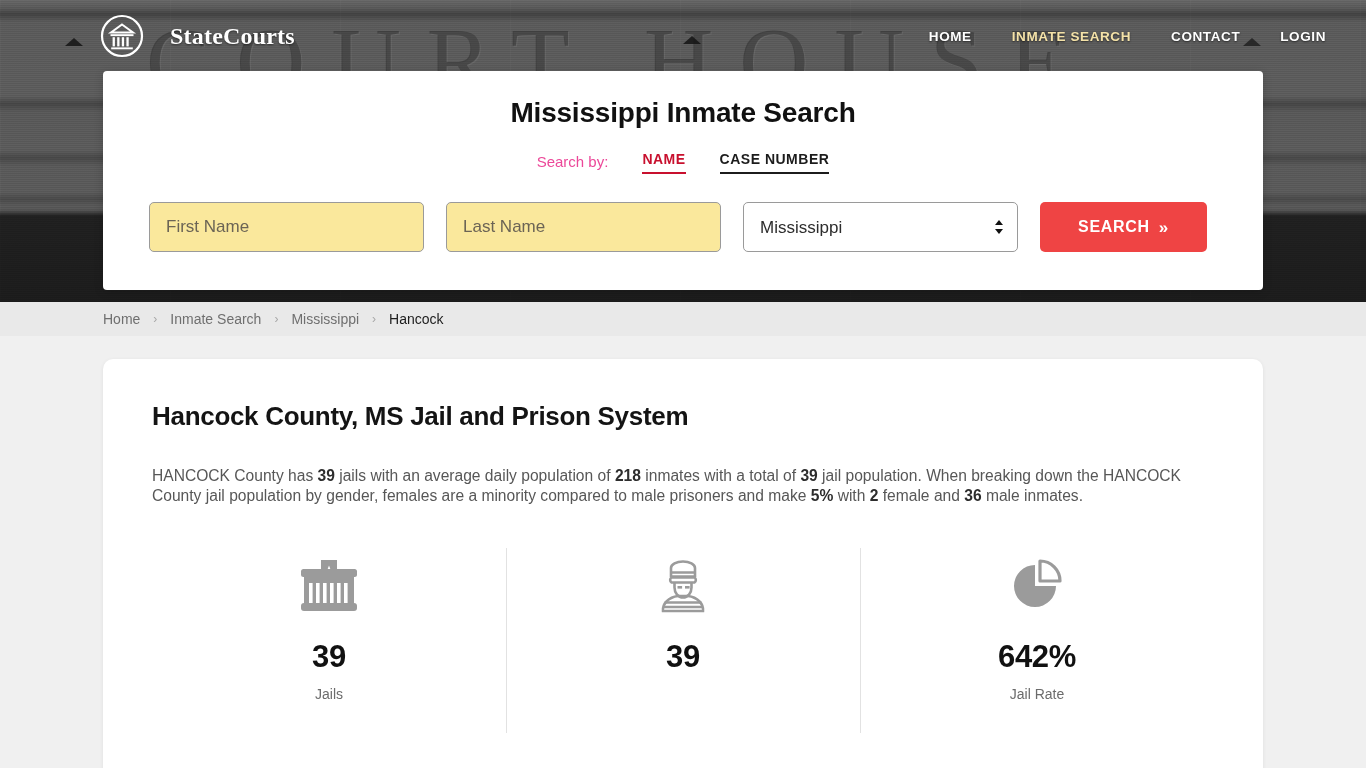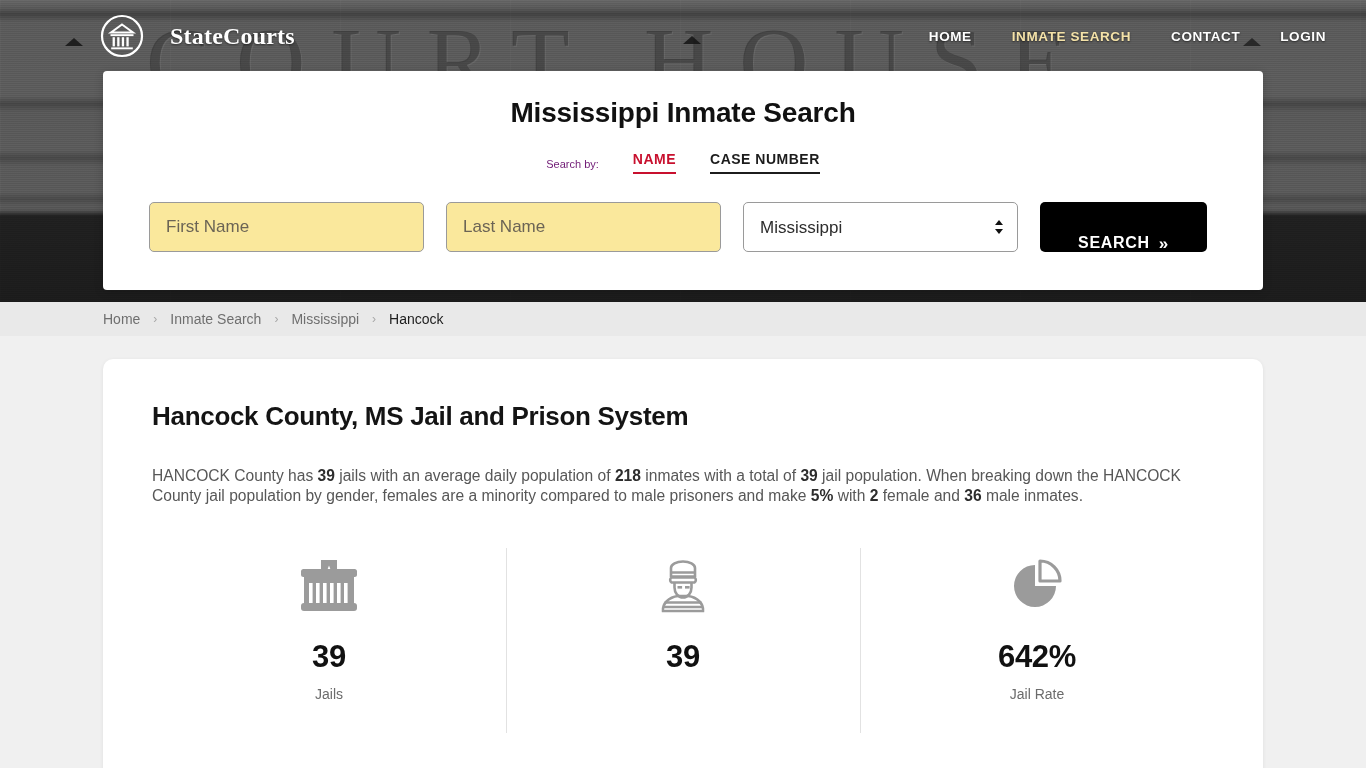--- a/index.html
+++ b/index.html
@@ -163,22 +163,22 @@
     letter-spacing: -0.2px;
   }
   .searchby-row {
     margin-top: 22px;
     display: flex;
     align-items: flex-end;
     justify-content: center;
     gap: 34px;
   }
   .searchby-label {
-    font-size: 11px;
-    color: #701a75;
+    font-size: 15px;
+    color: #ec4899;
     padding-bottom: 4px;
   }
   .tab {
     font-size: 14px;
     font-weight: 700;
     letter-spacing: 0.5px;
     padding-bottom: 5px;
     cursor: pointer;
     background: none;
     border: none;
@@ -223,31 +223,31 @@
     position: absolute;
     right: 13px;
     top: 50%;
     transform: translateY(-50%);
     pointer-events: none;
     display: block;
   }
   .search-btn {
     width: 167px;
     height: 50px;
-    background: #000000;
+    background: #ef4444;
     color: #fff;
     border: none;
     border-radius: 5px;
     font-family: inherit;
     font-size: 16px;
     font-weight: 700;
     letter-spacing: 0.7px;
     cursor: pointer;
     display: flex;
-    align-items: flex-end;
+    align-items: center;
     justify-content: center;
     gap: 9px;
   }
   .search-btn .chev2 { font-size: 17px; line-height: 1; }
 
   
   .crumbbar {
     width: 1366px;
     height: 34px;
     background: #e9e9e9;

